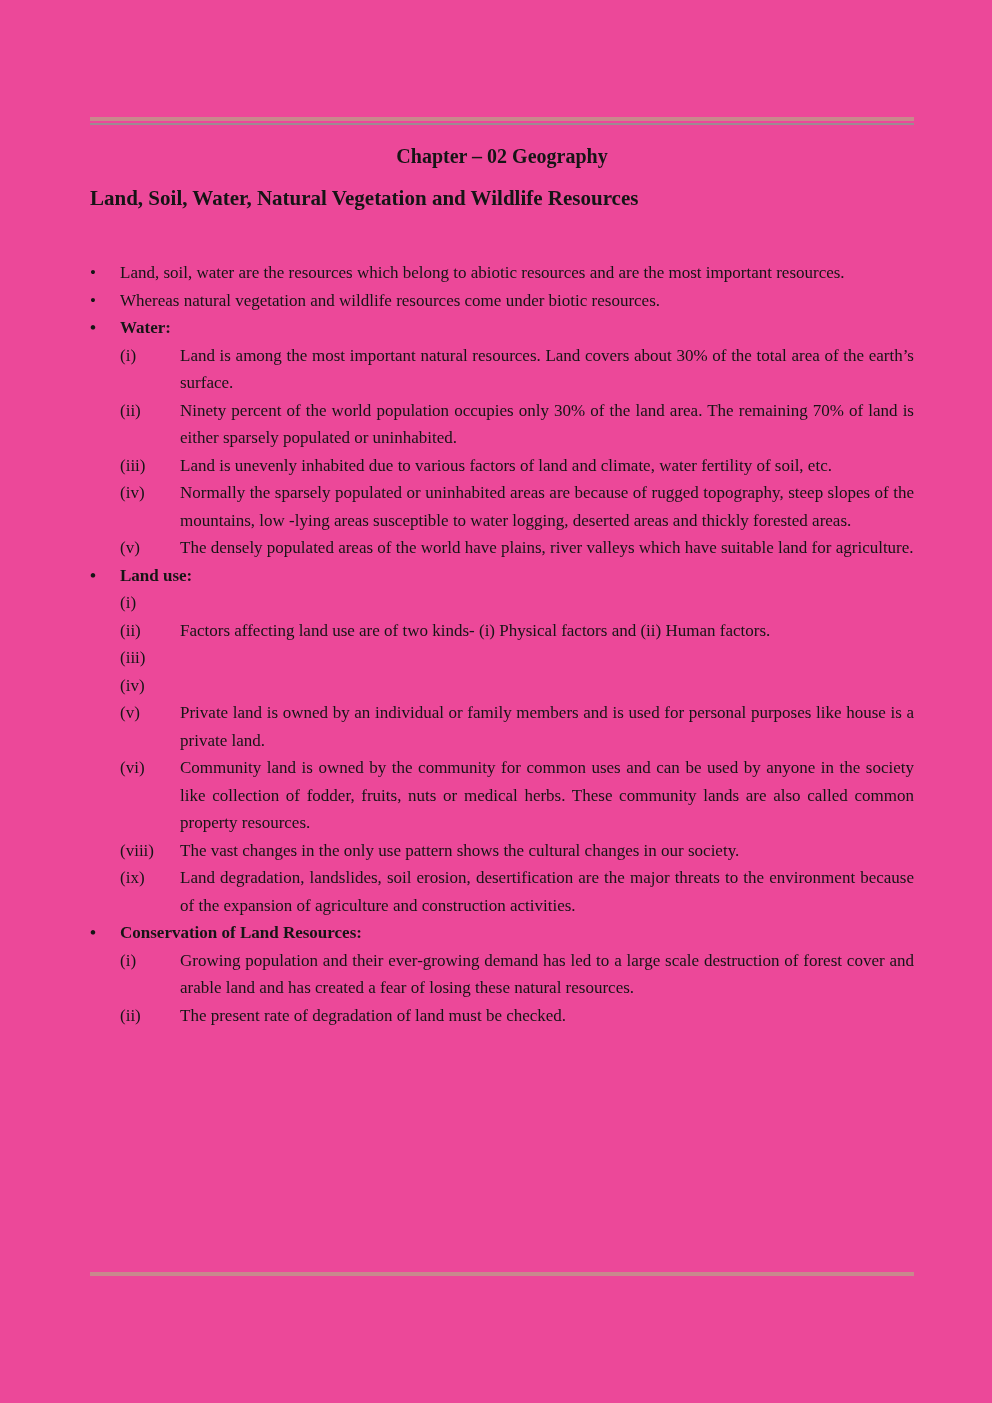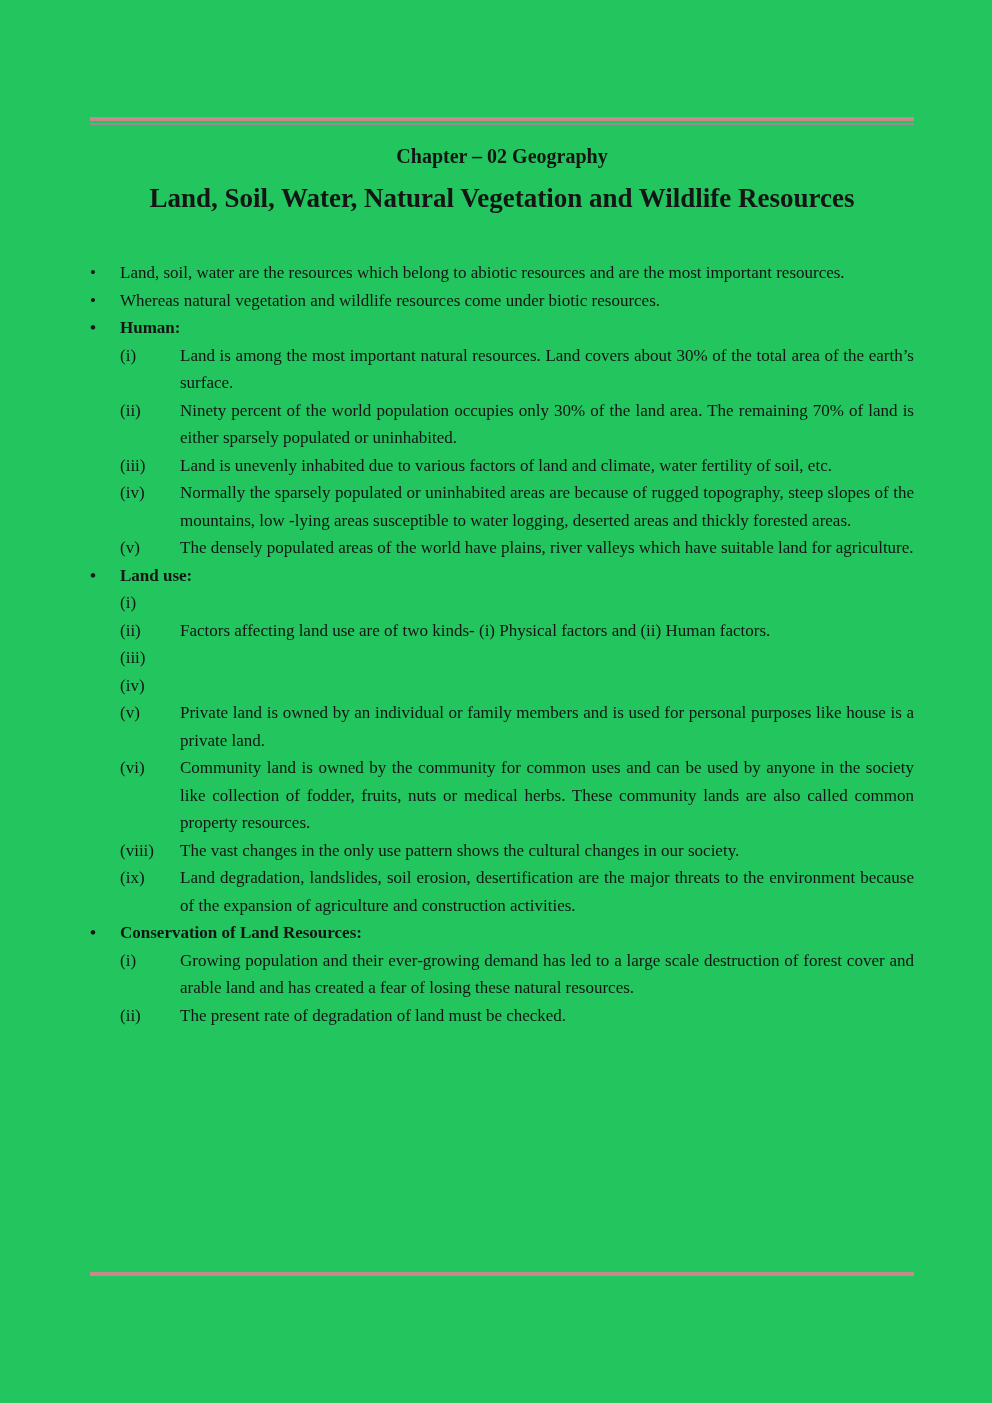--- a/index.html
+++ b/index.html
@@ -5,21 +5,21 @@
   html, body {
     margin: 0;
     padding: 0;
     background: #ffffff;
   }
   .page {
     position: relative;
     width: 992px;
     height: 1403px;
     margin: 0 auto;
-    background: #22c55e;
+    background: #ec4899;
     font-family: "Liberation Serif", "DejaVu Serif", serif;
     color: #151515;
     overflow: hidden;
   }
   .rule-top {
     margin: 117px 78px 0 90px;
   }
   .rule-thick {
     height: 4px;
   }
@@ -31,22 +31,22 @@
   }
   .doc-title {
     margin: 18px 78px 0 90px;
     text-align: center;
     font-size: 20px;
     font-weight: bold;
     line-height: 26px;
   }
   .doc-subtitle {
     margin: 16px 78px 0 90px;
-    text-align: center;
-    font-size: 27px;
+    text-align: left;
+    font-size: 21px;
     font-weight: bold;
     line-height: 27px;
   }
   .content {
     margin: 47px 78px 0 90px;
     font-size: 17px;
     line-height: 27.5px;
   }
   .item {
     display: flex;
@@ -99,21 +99,21 @@
       <div class="item bullet">
         <span class="marker">•</span>
         <span class="text">Land, soil, water are the resources which belong to abiotic resources and are the most important resources.</span>
       </div>
       <div class="item bullet">
         <span class="marker">•</span>
         <span class="text">Whereas natural vegetation and wildlife resources come under biotic resources.</span>
       </div>
       <div class="item bullet-heading">
         <span class="marker">•</span>
-        <span class="text">Human:</span>
+        <span class="text">Water:</span>
       </div>
       <div class="item roman">
         <span class="marker">(i)</span>
         <span class="text">Land is among the most important natural resources. Land covers about 30%  of the total area of the earth’s surface.</span>
       </div>
       <div class="item roman">
         <span class="marker">(ii)</span>
         <span class="text">Ninety percent of the world population occupies only 30% of the land area. The remaining 70% of land is either sparsely populated or uninhabited.</span>
       </div>
       <div class="item roman">

